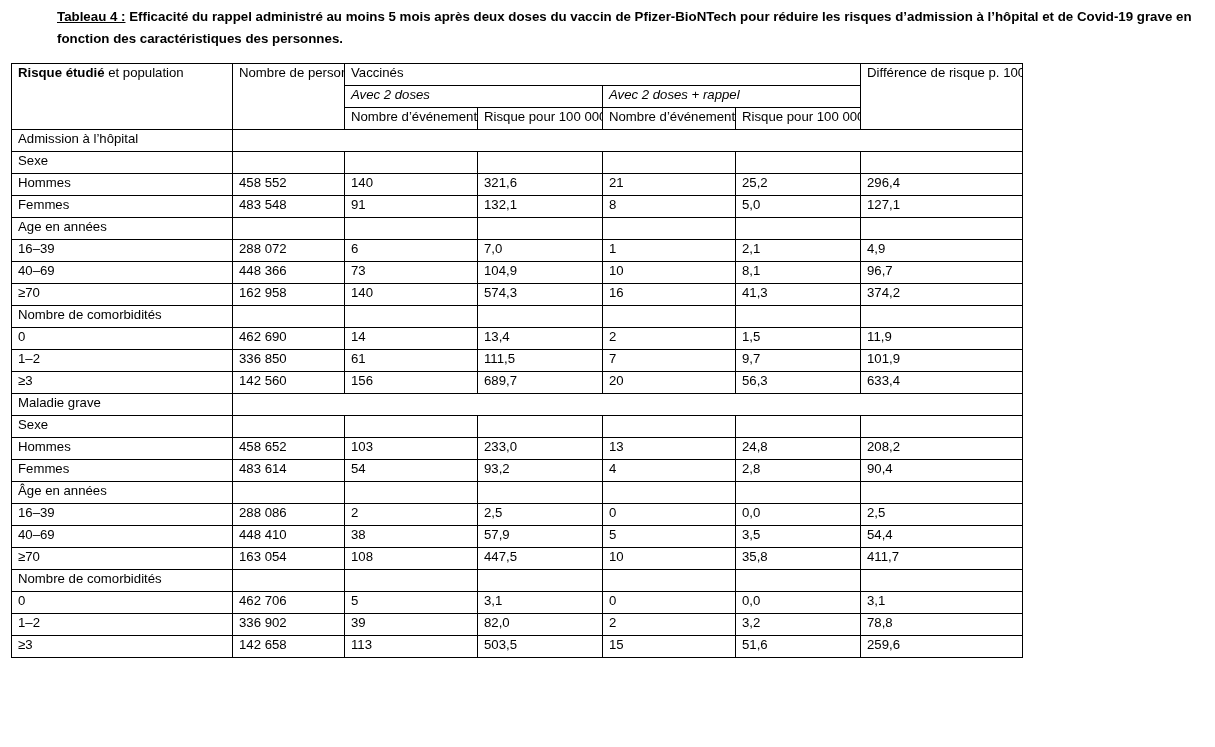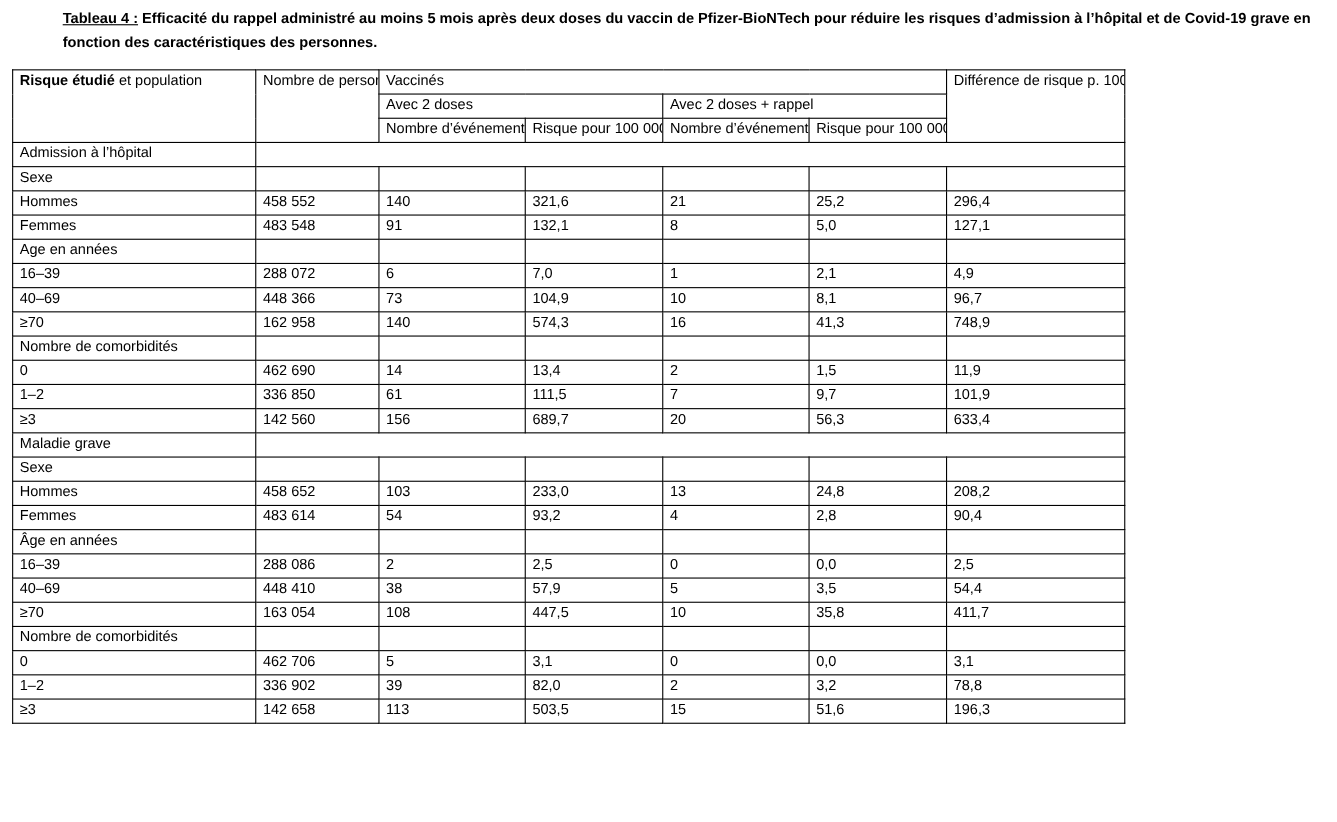--- a/index.html
+++ b/index.html
@@ -92,20 +92,21 @@
     white-space: normal;
     line-height: 21px;
   }
   .hd-vaccines {
     height: 25px;
     text-align: center;
   }
   .hd-group {
     height: 25px;
     text-align: center;
+    font-style: italic;
   }
   .hd-sub {
     height: 50px;
     white-space: normal;
     line-height: 21px;
     padding-top: 4px;
   }
   .hd-diff {
     height: 100px;
     white-space: normal;
@@ -219,21 +220,21 @@
             <td class="num">8,1</td>
             <td class="num">96,7</td>
           </tr>
           <tr>
             <td class="indent">≥70</td>
             <td class="num">162 958</td>
             <td class="num">140</td>
             <td class="num">574,3</td>
             <td class="num">16</td>
             <td class="num">41,3</td>
-            <td class="num bold">748,9</td>
+            <td class="num bold">374,2</td>
           </tr>
           <tr>
             <td class="subhead">Nombre de comorbidités</td>
             <td class="num"></td>
             <td class="num"></td>
             <td class="num"></td>
             <td class="num"></td>
             <td class="num"></td>
             <td class="num"></td>
           </tr>
@@ -358,19 +359,19 @@
             <td class="num">3,2</td>
             <td class="num">78,8</td>
           </tr>
           <tr>
             <td class="indent">≥3</td>
             <td class="num">142 658</td>
             <td class="num">113</td>
             <td class="num">503,5</td>
             <td class="num">15</td>
             <td class="num">51,6</td>
-            <td class="num bold">196,3</td>
+            <td class="num bold">259,6</td>
           </tr>
         </tbody>
     </table>
   </div>
 
 </div>
 
 </body></html>

